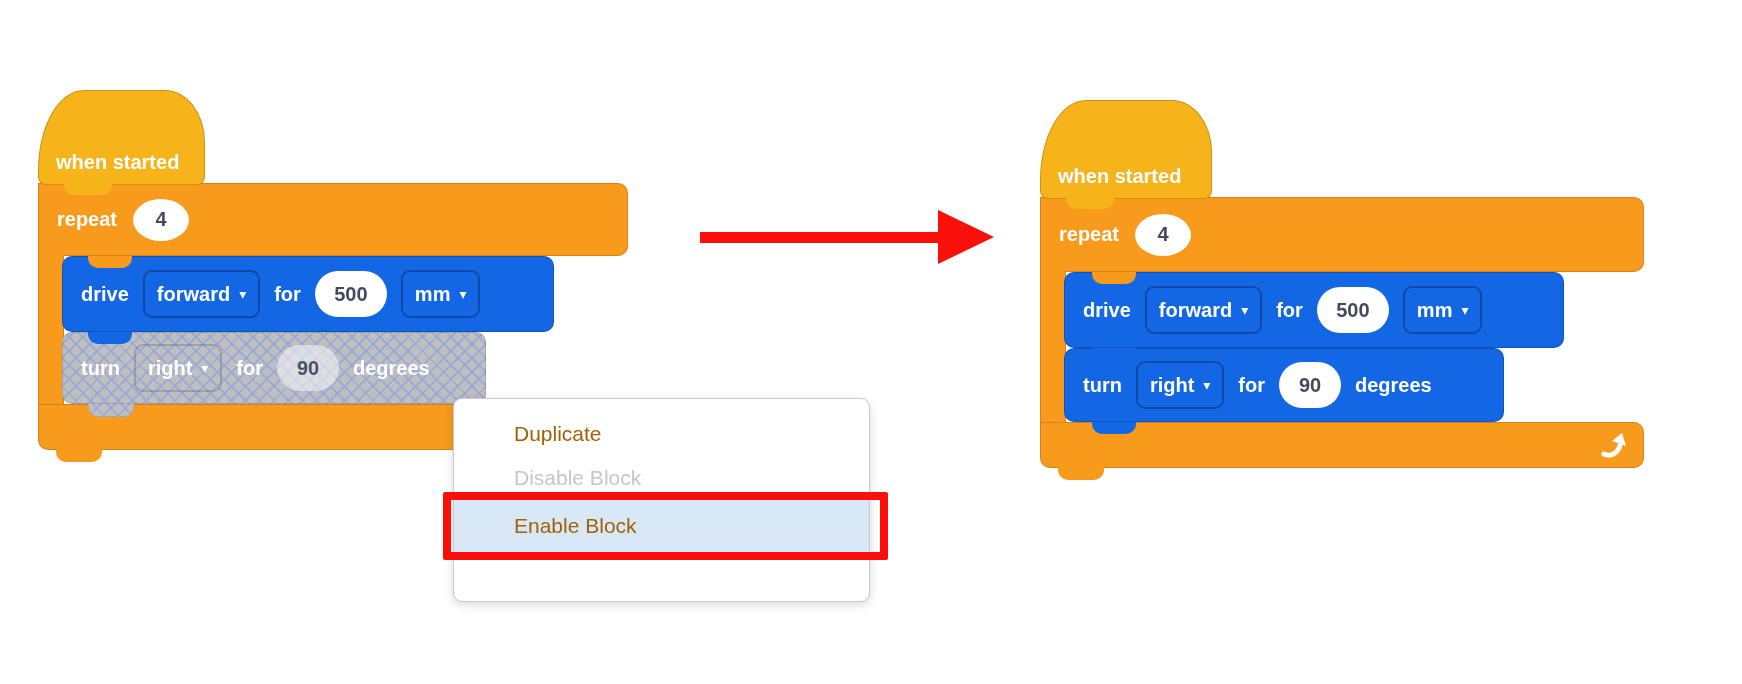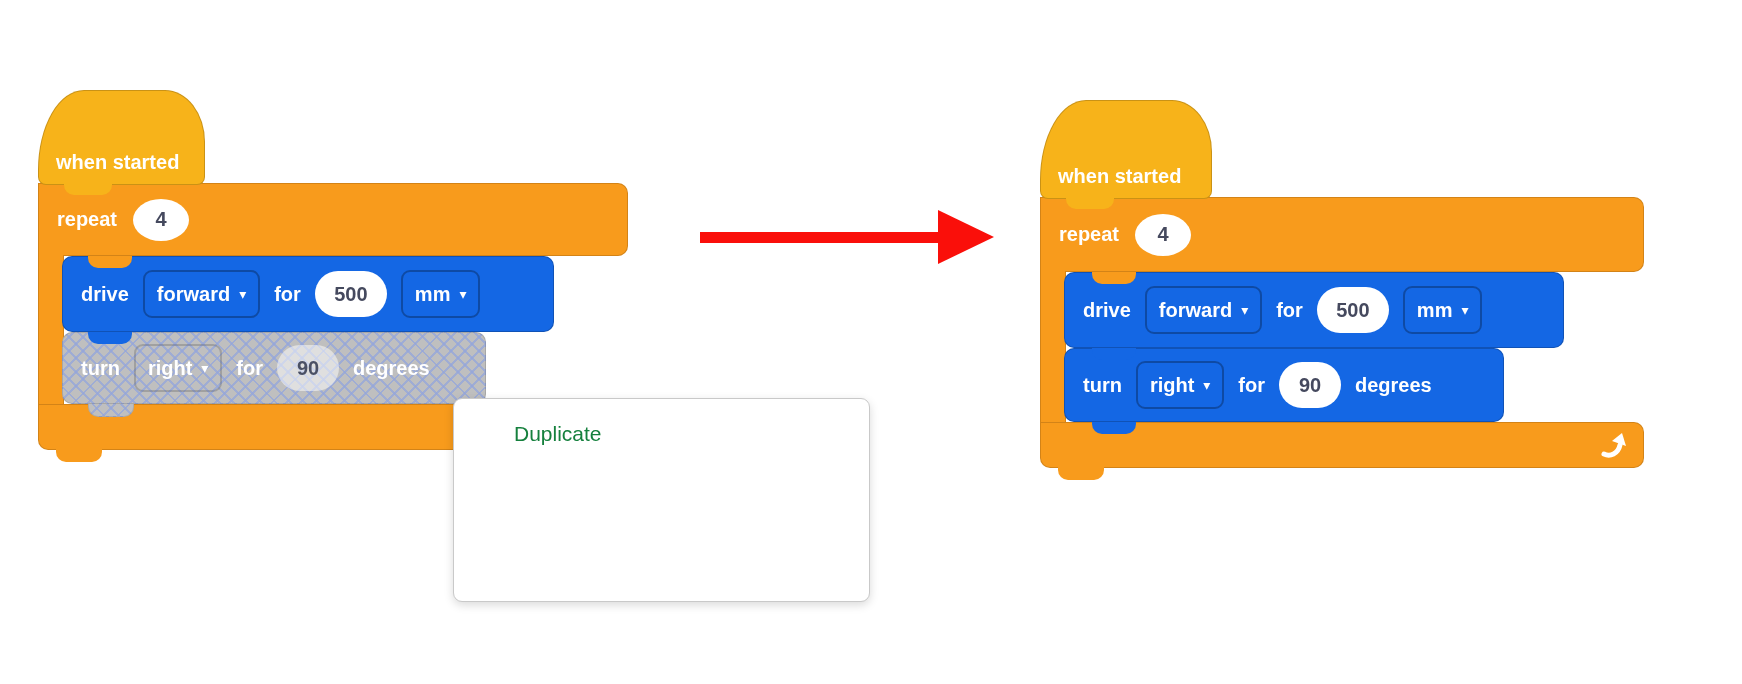--- a/index.html
+++ b/index.html
@@ -60,21 +60,21 @@
   .stmt.disabled .dropdown{border:2px solid rgba(90,90,90,0.30);}
   .stmt.disabled .oval{background:rgba(255,255,255,0.50);color:#4A5065;}
 
   
   .menu{
     background:#fff;border:1px solid #C9C9C9;border-radius:9px;
     box-shadow:0 3px 10px rgba(0,0,0,0.15);z-index:10;
     padding-top:13px;box-sizing:border-box;
   }
   .menu-item{
-    height:44px;line-height:44px;padding-left:60px;font-size:21px;color:#15803d;
+    height:44px;line-height:44px;padding-left:60px;font-size:21px;color:#a16207;
     position:relative;white-space:nowrap;
   }
   .menu-item.disabled{color:#C6C6C6;}
   .menu-item.highlighted{
     height:52px;line-height:52px;background:#D8E8F7;
   }
   .red-box{
     position:absolute;left:-11px;right:-19px;top:-8px;bottom:-8px;
     border:8px solid #FA0F0A;pointer-events:none;z-index:11;border-radius:2px;
   }
@@ -129,20 +129,25 @@
   <span class="blk-text">degrees</span>
 </div>
 <div class="abs tab tab-blue" style="left:88px;top:332px;width:44px;height:12px;"></div>
 
 <div class="abs c-bottom" style="left:38px;top:404px;width:604px;height:44px;"></div>
 <div class="abs tab disabled-fill" style="left:88px;top:404px;width:44px;height:12px;border:1px solid rgba(0,0,0,0.10);border-top:none;"></div>
 <div class="abs tab tab-orange2" style="left:56px;top:447px;width:46px;height:15px;"></div>
 
 <div class="abs menu" style="left:453px;top:398px;width:417px;height:204px;">
   <div class="menu-item">Duplicate</div>
+  <div class="menu-item disabled">Disable Block</div>
+  <div class="menu-item highlighted">
+    <span>Enable Block</span>
+    <div class="red-box"></div>
+  </div>
 </div>
 
 <div class="abs arrow-shaft" style="left:700px;top:232px;width:240px;height:11px;"></div>
 <div class="abs arrow-head" style="left:938px;top:210px;"></div>
 
 <div class="abs hat" style="left:1040px;top:100px;width:170px;height:97px;">
   <span class="blk-text">when started</span>
 </div>
 
 <div class="abs c-top" style="left:1040px;top:197px;width:604px;height:75px;">

